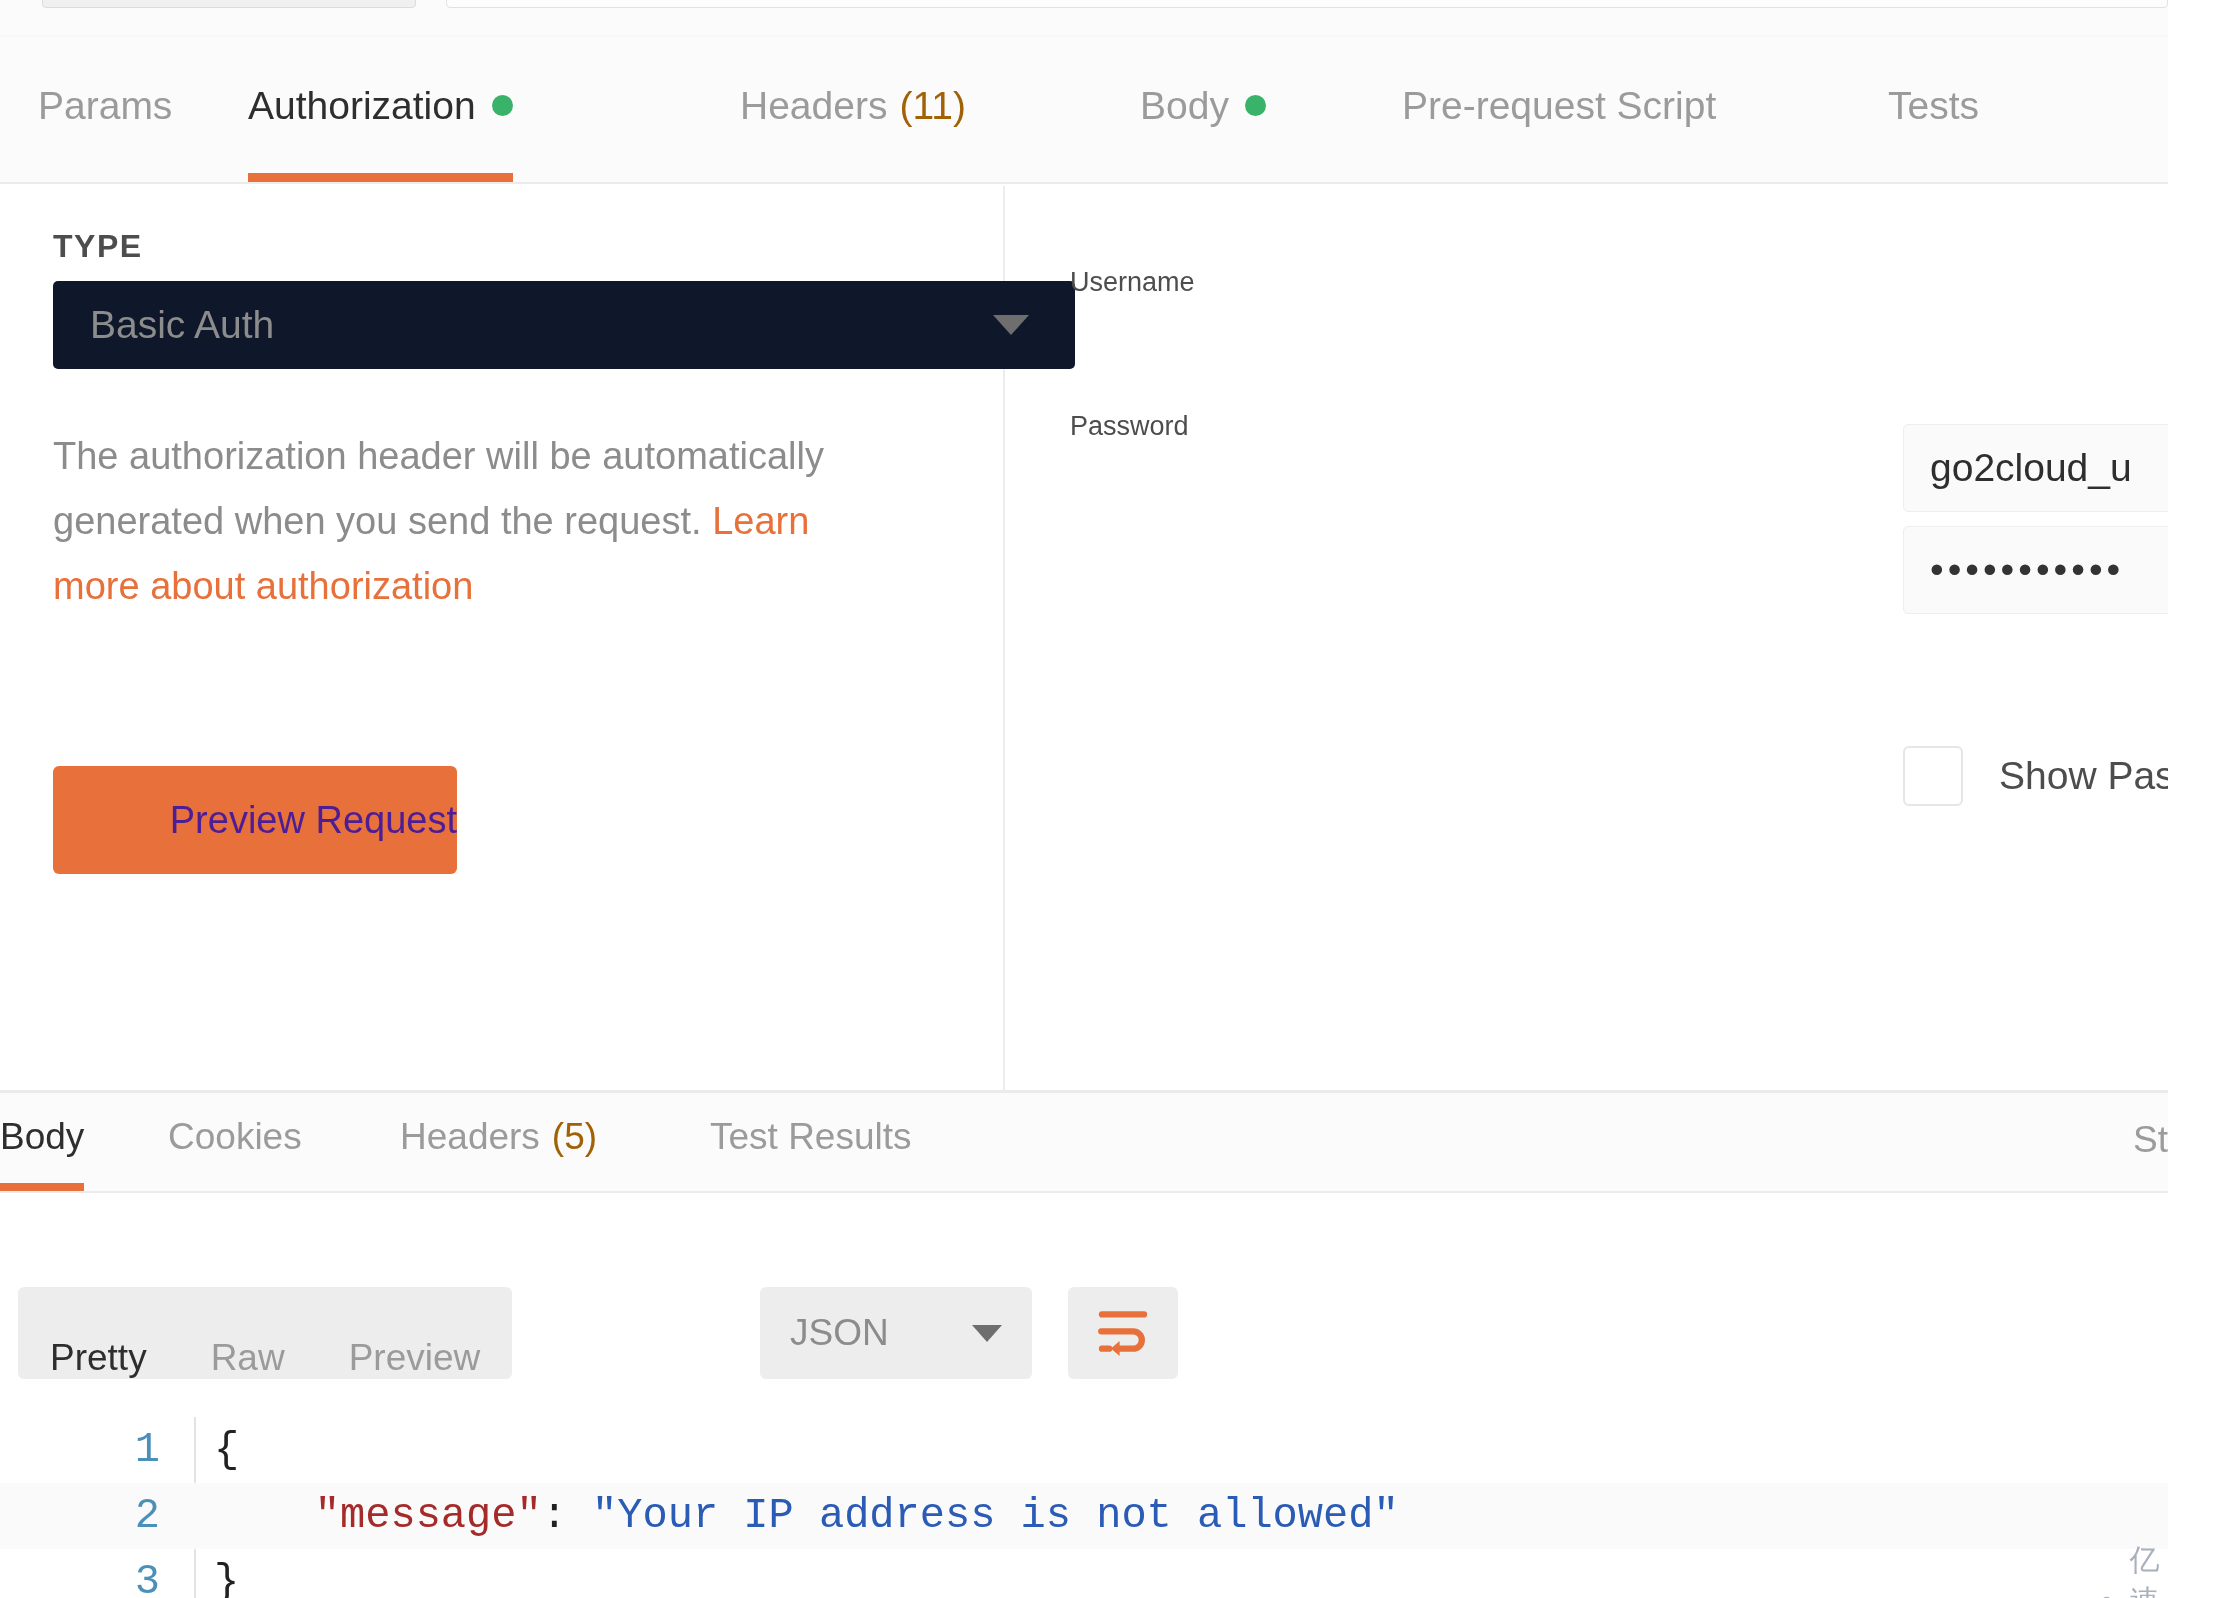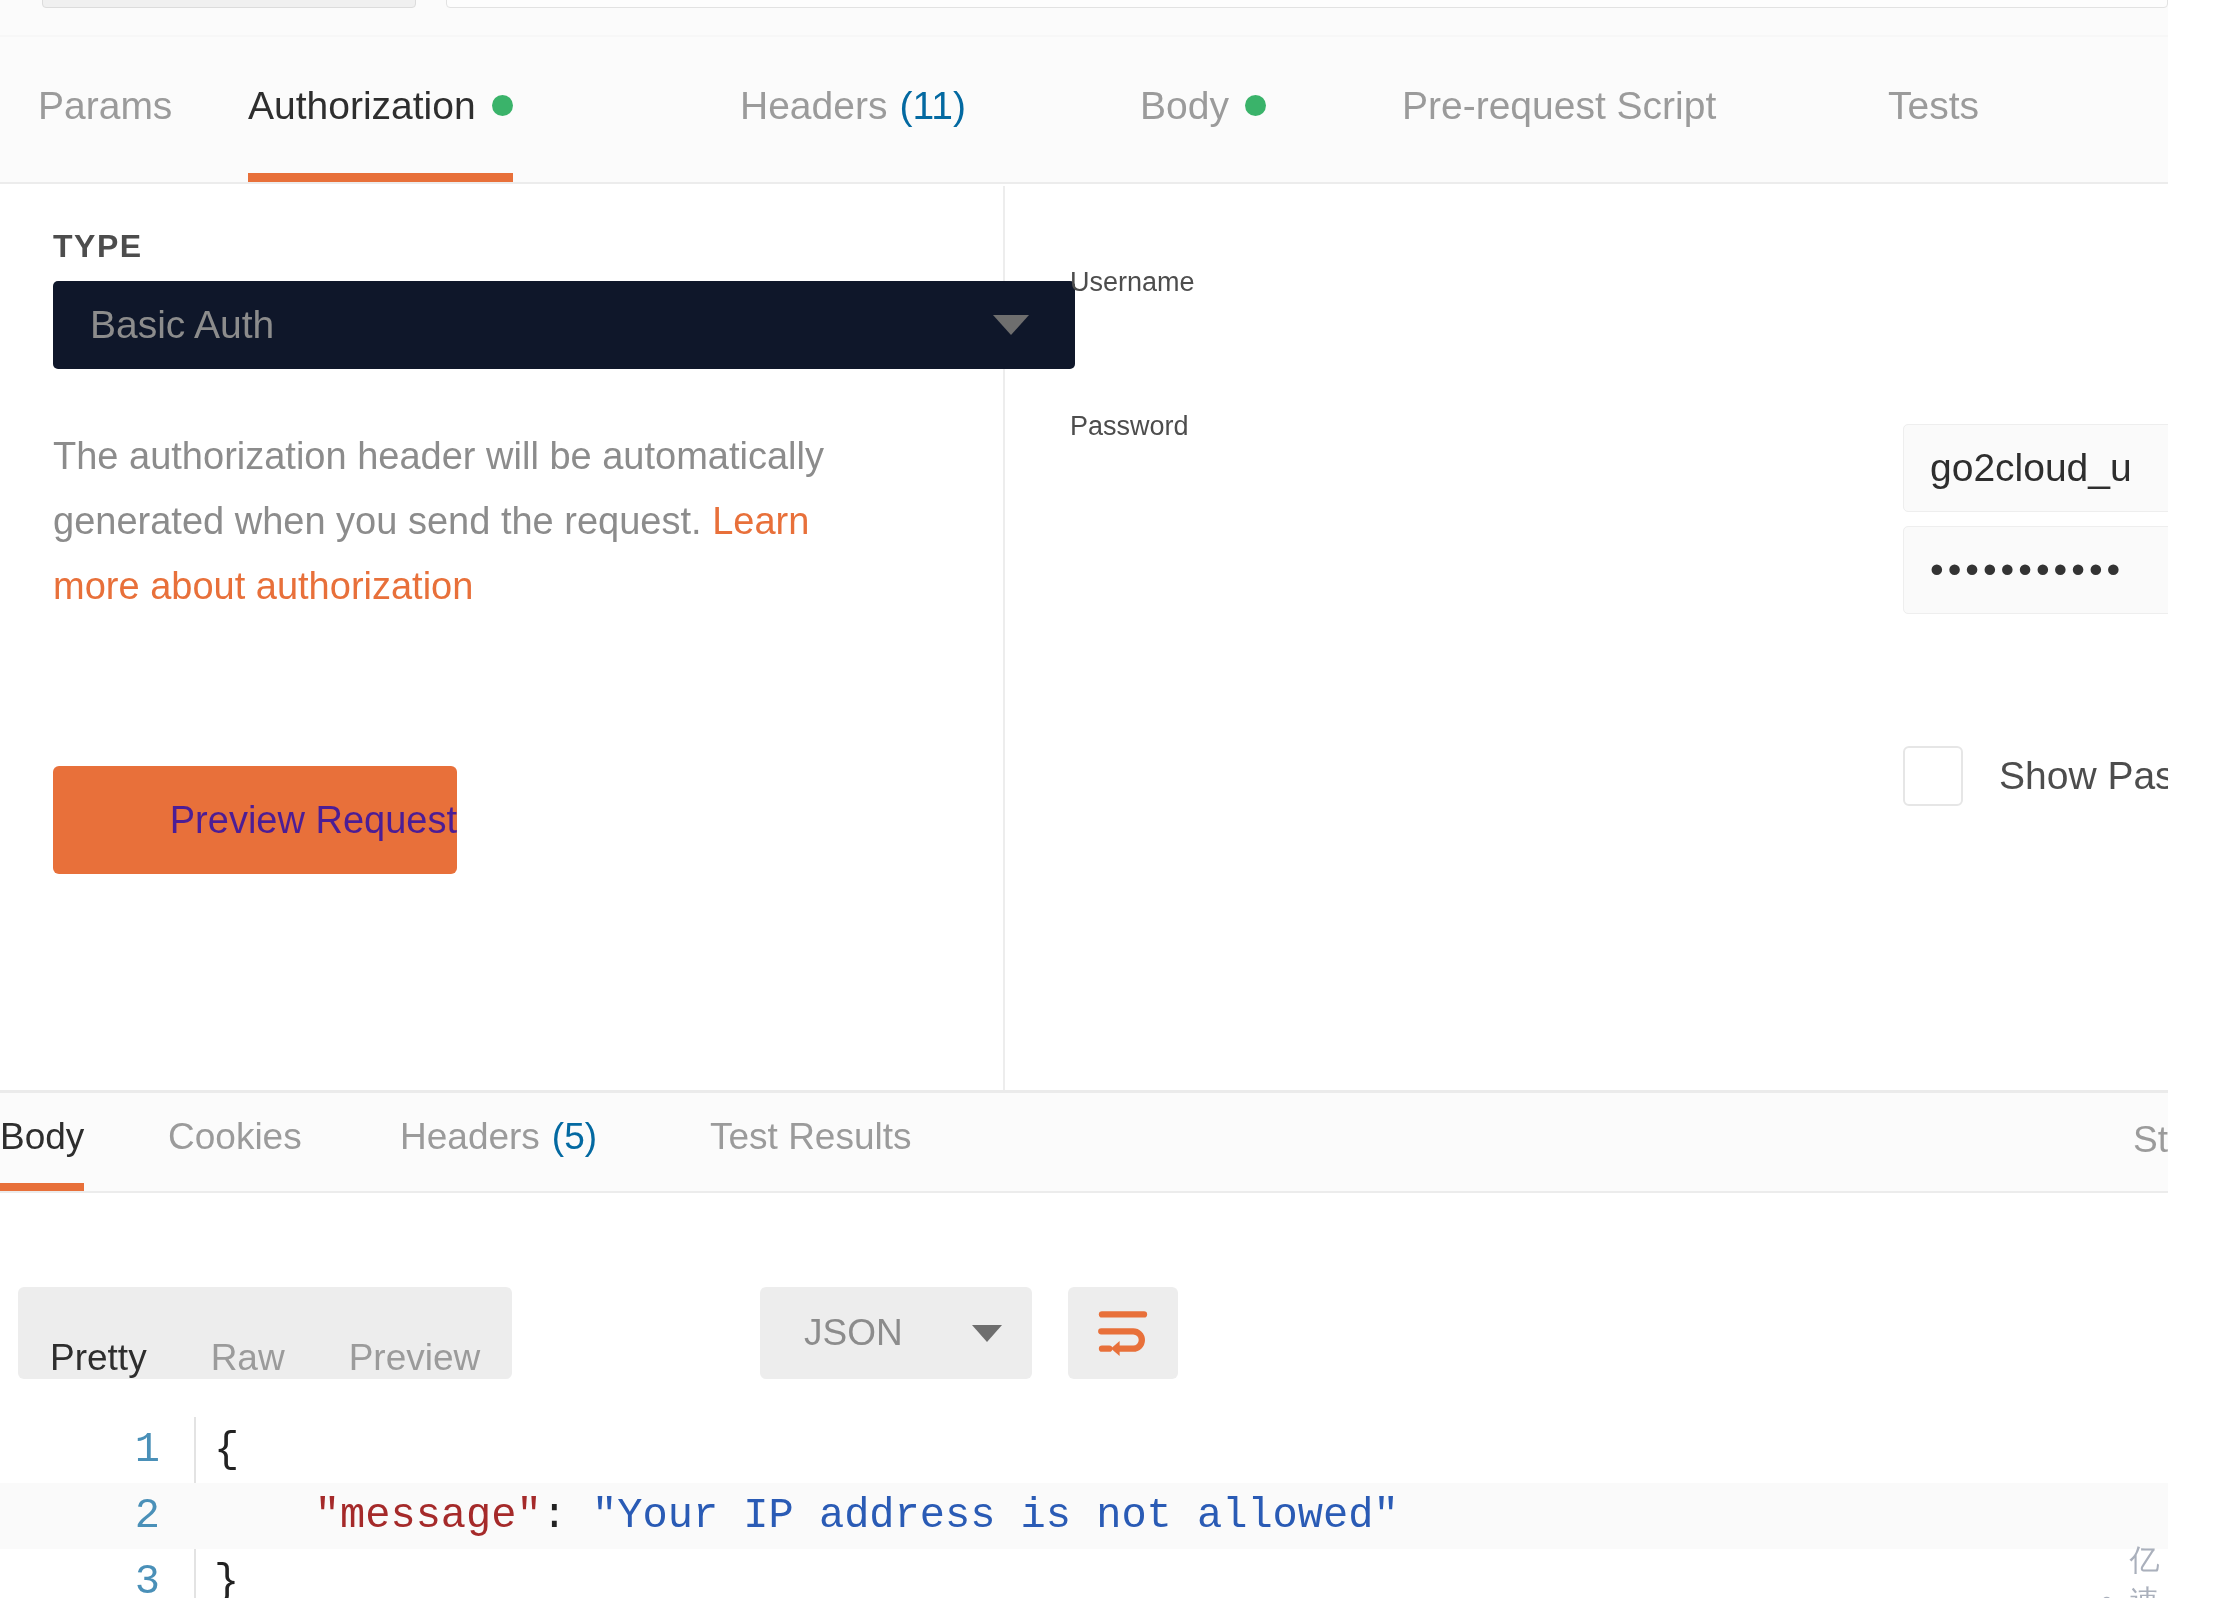--- a/index.html
+++ b/index.html
@@ -54,21 +54,21 @@
   }
   .req-tab.active { color: #2e2e2e; }
   .req-tab .tab-underline {
     position: absolute; left: 0; right: 0; bottom: 0;
     height: 9px; background: #e8703a;
   }
   .tab-dot {
     display: inline-block; width: 21px; height: 21px; border-radius: 50%;
     background: #3ab36a; margin-left: 16px; vertical-align: middle;
   }
-  .tab-count { color: #0369a1; margin-left: 12px; }
+  .tab-count { color: #a16207; margin-left: 12px; }
 
   
   .auth-body {
     position: absolute; left: 0; top: 186px; width: 2168px; height: 904px;
     background: #ffffff;
   }
   .auth-divider {
     position: absolute; left: 1003px; top: 0; width: 2px; height: 904px;
     background: #ededed;
   }
@@ -178,21 +178,21 @@
   .seg-item {
     font-size: 37px; color: #9b9b9b; padding: 0 32px; cursor: pointer;
     white-space: nowrap;
   }
   .seg-item.active { color: #2e2e2e; }
   .fmt-select {
     position: absolute; left: 760px; top: 92px;
     width: 272px; height: 92px; background: #ededed; border-radius: 6px;
     display: flex; align-items: center; cursor: pointer;
   }
-  .fmt-value { font-size: 37px; color: #8c8c8c; padding-left: 44px; }
+  .fmt-value { font-size: 37px; color: #8c8c8c; padding-left: 30px; }
   .caret-sm {
     width: 0; height: 0;
     border-left: 15px solid transparent;
     border-right: 15px solid transparent;
     border-top: 17px solid #6e6e6e;
     margin-left: auto; margin-right: 30px;
   }
   .wrap-btn {
     position: absolute; left: 1068px; top: 92px;
     width: 110px; height: 92px; background: #ededed; border-radius: 6px;

